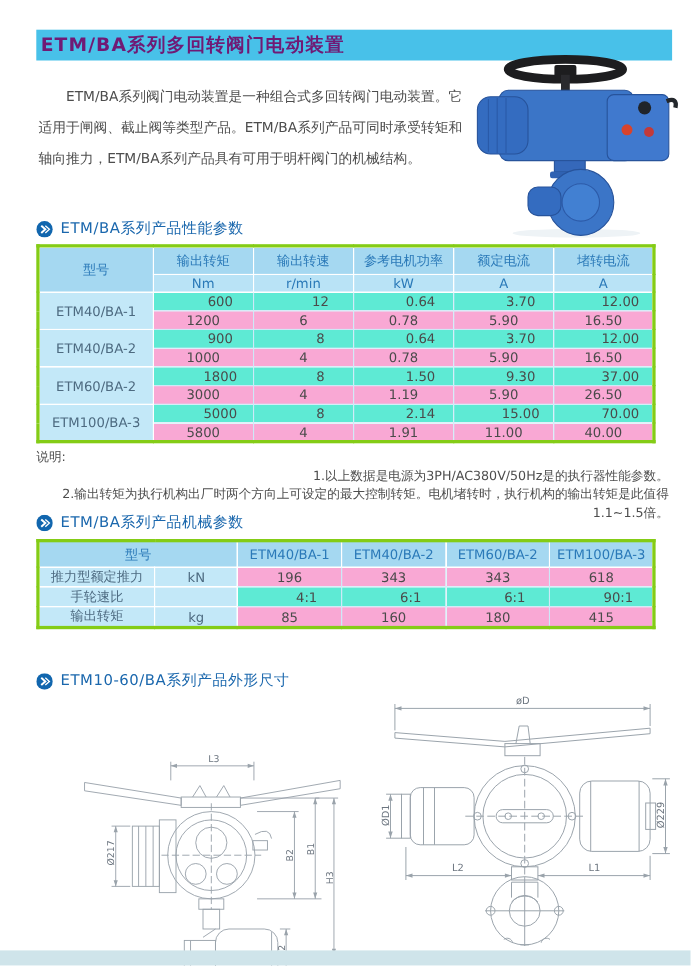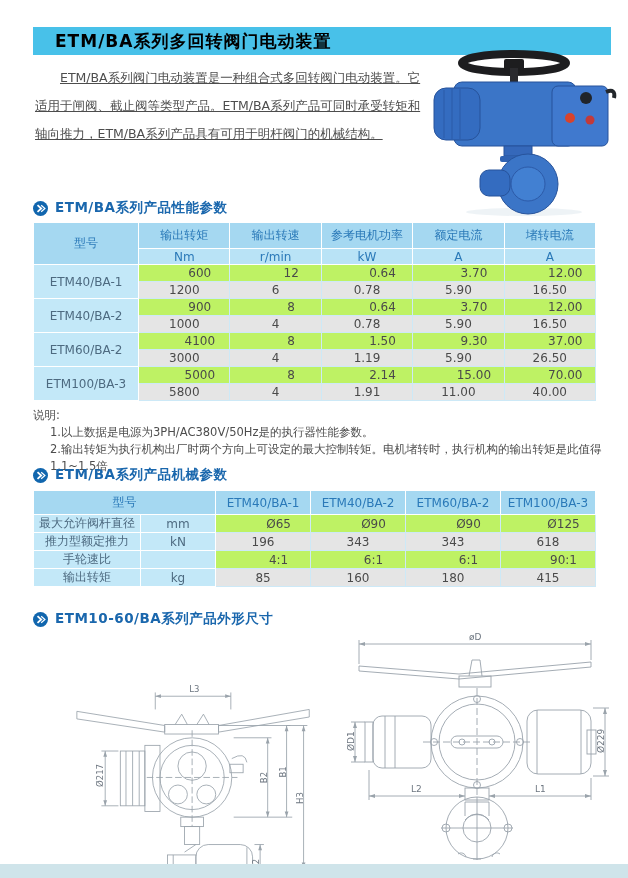--- a/index.html
+++ b/index.html
@@ -2,55 +2,55 @@
 <html><head>
 <meta charset="utf-8">
 <style>
   * { margin:0; padding:0; box-sizing:border-box; }
   html,body { background:#fff; }
   body { font-family:"DejaVu Sans","Liberation Sans",sans-serif; color:#4a4a4a; }
   .page { position:relative; width:628px; height:878px; background:#ffffff; overflow:hidden; }
 
   .title-bar {
     position:absolute; left:33px; top:27px; width:578px; height:28px;
-    background:#48c1e9; color:#000000; font-size:17px; font-weight:bold;
-    line-height:28px; padding-left:22px; letter-spacing:1px;
+    background:#48c1e9; color:#701a75; font-size:17px; font-weight:bold;
+    line-height:28px; padding-left:4px; letter-spacing:1px;
   }
 
   .intro {
-    position:absolute; left:35px; top:64px; width:396px;
-    font-size:12.5px; line-height:28px; color:#4d4d4d; text-indent:2em;text-decoration:underline;
+    position:absolute; left:35px; top:74px; width:396px;
+    font-size:12.5px; line-height:28px; color:#4d4d4d; text-indent:2em;
   }
 
   .product-photo { position:absolute; left:424px; top:46px; width:202px; height:172px; }
 
   .section-header { position:absolute; display:flex; align-items:center; gap:7px; }
-  .section-header .sec-title { font-size:13.5px; font-weight:bold; color:#1a67ad; letter-spacing:0.5px; }
+  .section-header .sec-title { font-size:13.5px; font-weight:normal; color:#1a67ad; letter-spacing:0.5px; }
   .sec1 { left:33px; top:199px; }
   .sec2 { left:33px; top:466px; }
   .sec3 { left:33px; top:610px; }
 
-  table { border-collapse:collapse; table-layout:fixed; position:absolute; left:33px; width:563px; background:#fff; border:1px solid #84cc16; }
+  table { border-collapse:collapse; table-layout:fixed; position:absolute; left:33px; width:563px; background:#fff; border:3px solid #84cc16; }
   .perf-table { top:222px; }
   .mech-table { top:490px; }
   th, td { text-align:center; vertical-align:middle; overflow:hidden; white-space:nowrap; }
   th { background:#a5d8f1; color:#2a79b8; font-weight:normal; font-size:12px; border:1px solid #ffffff; }
   .perf-table thead tr.h1 th { height:26px; }
   .perf-table thead tr.h2 th { height:16px; background:#b9e3f6; }
   .perf-table td { font-size:12px; height:17px; border:1px solid #cde9f7; color:#4a4a4a; }
   td.model { background:#c3e8f8; color:#4d6a80; border:1px solid #ffffff; font-size:12px; }
-  tr.alt td.data { background:#bef264;padding-left:31px; }
-  tr.plain td.data { background:#e5e5e5; }
+  tr.alt td.data { background:#5eead4;padding-left:31px; }
+  tr.plain td.data { background:#f9a8d4; }
 
   .mech-table th { height:24px; }
   .mech-table td { font-size:12px; height:16px; border:1px solid #cde9f7; }
   .mech-table td.param, .mech-table td.unit { background:#c3e8f8; color:#4d6a80; border:1px solid #ffffff; }
 
   .notes { position:absolute; left:33px; top:407px; width:575px; font-size:11.5px; color:#4d4d4d; line-height:17px; }
-  .notes .note-item { padding-left:17px; }
+  .notes .note-item { padding-left:17px;text-align:right; }
 
   .drawing { position:absolute; }
   .drawing-left  { left:55px;  top:636px; width:278px; height:222px;margin-top:47px; }
   .drawing-right { left:340px; top:630px; width:282px; height:230px;text-align:right; }
 
   .footer-bar { position:absolute; left:0; top:864px; width:628px; height:14px; background:#cfe4ea; }
 
   svg text { font-family:"DejaVu Sans",sans-serif; }
 </style>
 </head>
@@ -153,21 +153,21 @@
       </tr>
       <tr class="plain">
         <td class="data">1000</td>
         <td class="data">4</td>
         <td class="data">0.78</td>
         <td class="data">5.90</td>
         <td class="data">16.50</td>
       </tr>
       <tr class="alt">
         <td class="model" rowspan="2">ETM60/BA-2</td>
-        <td class="data">4100</td>
+        <td class="data">1800</td>
         <td class="data">8</td>
         <td class="data">1.50</td>
         <td class="data">9.30</td>
         <td class="data">37.00</td>
       </tr>
       <tr class="plain">
         <td class="data">3000</td>
         <td class="data">4</td>
         <td class="data">1.19</td>
         <td class="data">5.90</td>
@@ -218,28 +218,20 @@
     <thead>
       <tr>
         <th colspan="2">型号</th>
         <th>ETM40/BA-1</th>
         <th>ETM40/BA-2</th>
         <th>ETM60/BA-2</th>
         <th>ETM100/BA-3</th>
       </tr>
     </thead>
     <tbody>
-      <tr class="alt">
-        <td class="param">最大允许阀杆直径</td>
-        <td class="unit">mm</td>
-        <td class="data">Ø65</td>
-        <td class="data">Ø90</td>
-        <td class="data">Ø90</td>
-        <td class="data">Ø125</td>
-      </tr>
       <tr class="plain">
         <td class="param">推力型额定推力</td>
         <td class="unit">kN</td>
         <td class="data">196</td>
         <td class="data">343</td>
         <td class="data">343</td>
         <td class="data">618</td>
       </tr>
       <tr class="alt">
         <td class="param">手轮速比</td>

